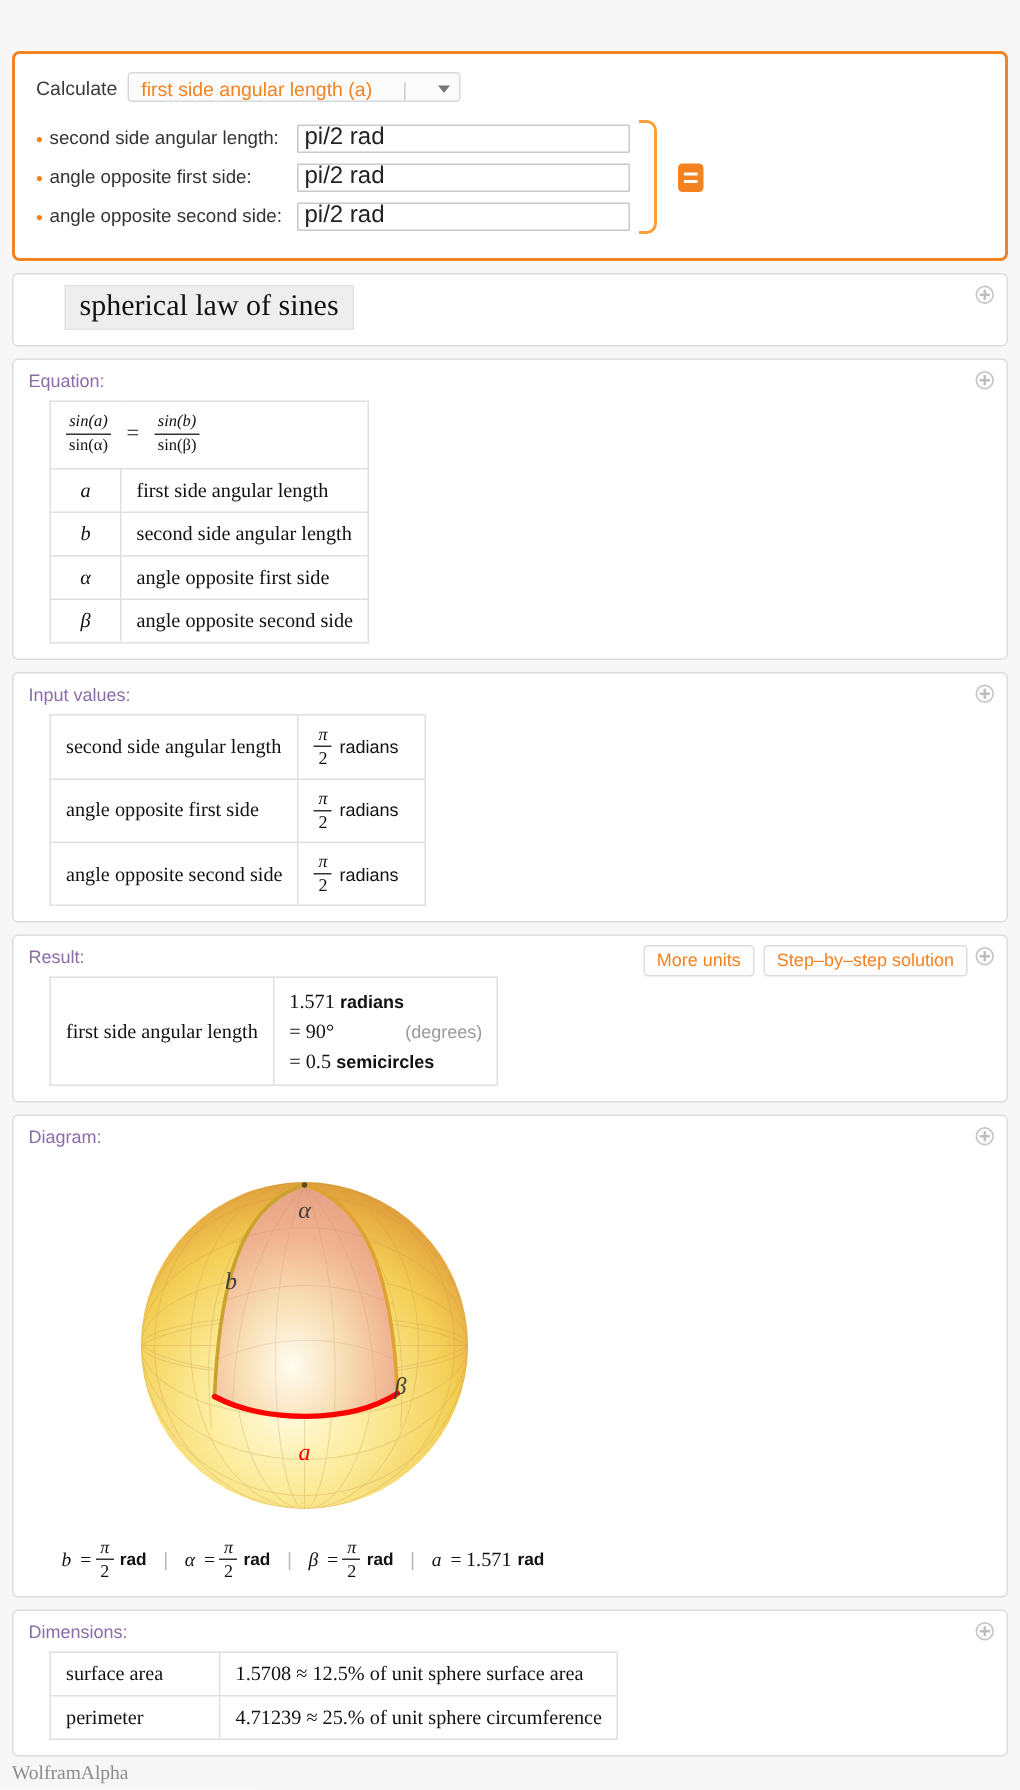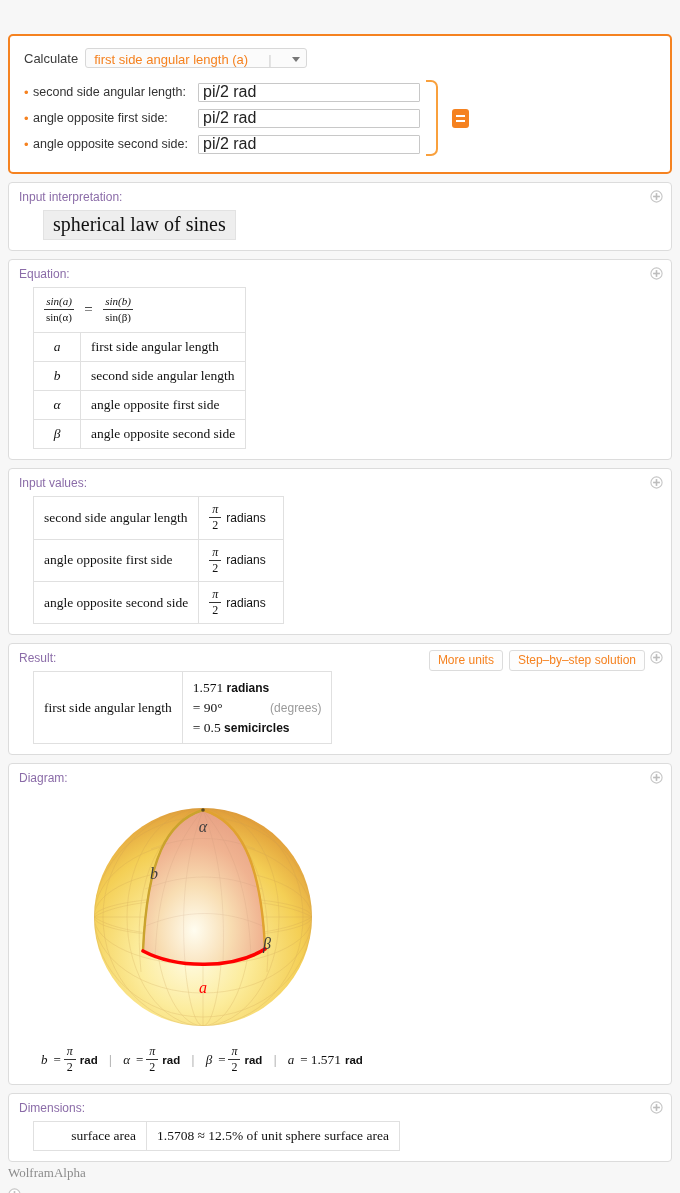--- a/index.html
+++ b/index.html
@@ -311,21 +311,21 @@
     padding: 0 11px;
     font-family: "Liberation Sans", sans-serif;
     font-size: 13px;
   }
   .cap-num {
     font-family: "Liberation Serif", serif;
     font-size: 13.5px;
   }
 
   
-  .dtable td.dname { width: 92px; text-align: right; }
+  .dtable td.dname { width: 92px; }
   .dtable td.dval { white-space: nowrap; }
 
   
   .footer {
     margin-top: 16px;
     height: 26px;
     display: flex;
     align-items: flex-start;
     justify-content: flex-end;
     padding-right: 10px;
@@ -379,21 +379,20 @@
       <div class="brace"></div>
 
       <div class="eq-btn">
         <span></span>
           <span></span>
       </div>
     </div>
   </div>
 
   <div class="pod">
-    <div class="pod-title">Input interpretation:</div>
     <span class="interp-chip">spherical law of sines</span>
     <span class="plus-icon">
       <svg width="13" height="13" viewBox="0 0 13 13">
         <circle cx="6.5" cy="6.5" r="5.6" fill="#ffffff" stroke="#c6c6c6" stroke-width="1.1"></circle>
         <rect x="5.7" y="3.1" width="1.6" height="6.8" fill="#bdbdbd"></rect>
         <rect x="3.1" y="5.7" width="6.8" height="1.6" fill="#bdbdbd"></rect>
       </svg>
     </span>
   </div>
 
@@ -650,20 +649,24 @@
   </div>
 
   <div class="pod">
     <div class="pod-title">Dimensions:</div>
     <table class="mtable dtable">
       <tbody>
           <tr>
         <td class="dname">surface area</td>
         <td class="dval">1.5708 ≈ 12.5% of unit sphere surface area</td>
       </tr>
+      <tr>
+        <td class="dname">perimeter</td>
+        <td class="dval">4.71239 ≈ 25.% of unit sphere circumference</td>
+      </tr>
     </tbody>
       </table>
     <span class="plus-icon">
       <svg width="13" height="13" viewBox="0 0 13 13">
         <circle cx="6.5" cy="6.5" r="5.6" fill="#ffffff" stroke="#c6c6c6" stroke-width="1.1"></circle>
         <rect x="5.7" y="3.1" width="1.6" height="6.8" fill="#bdbdbd"></rect>
         <rect x="3.1" y="5.7" width="6.8" height="1.6" fill="#bdbdbd"></rect>
       </svg>
     </span>
   </div>

